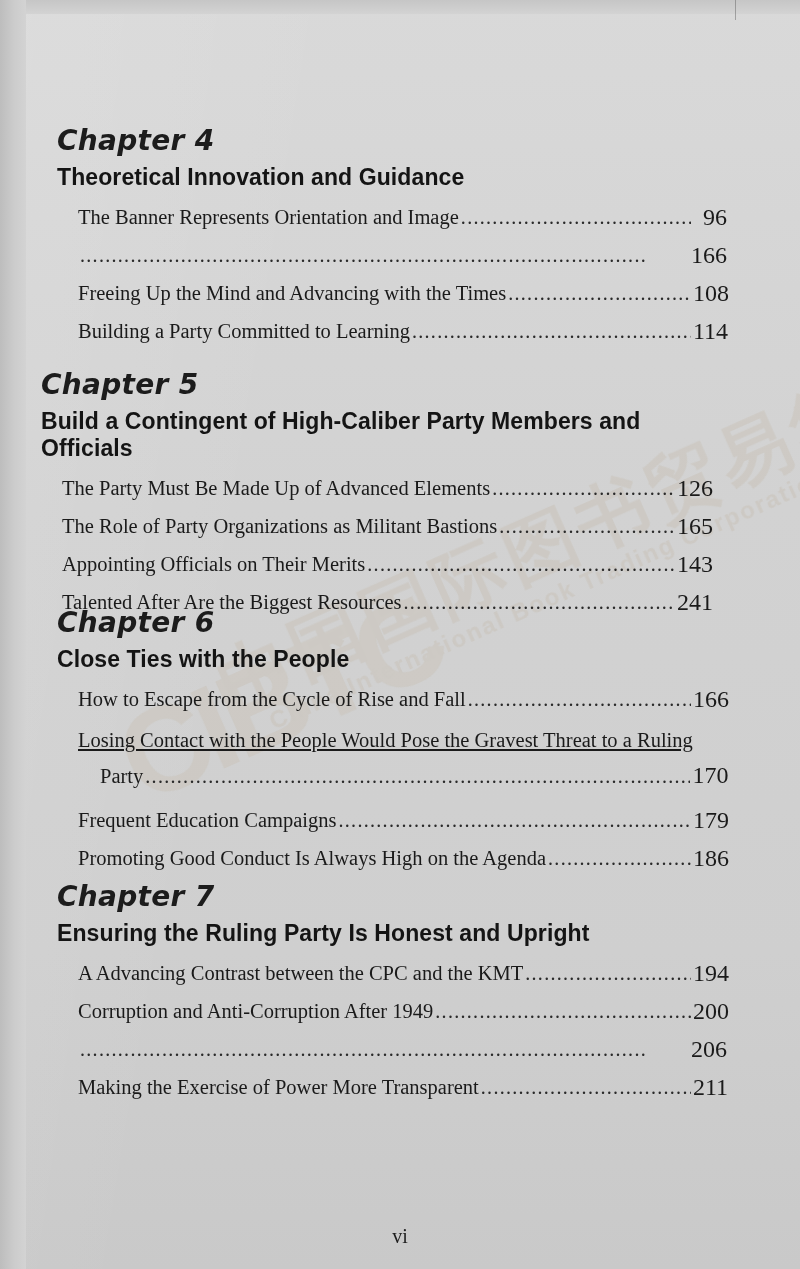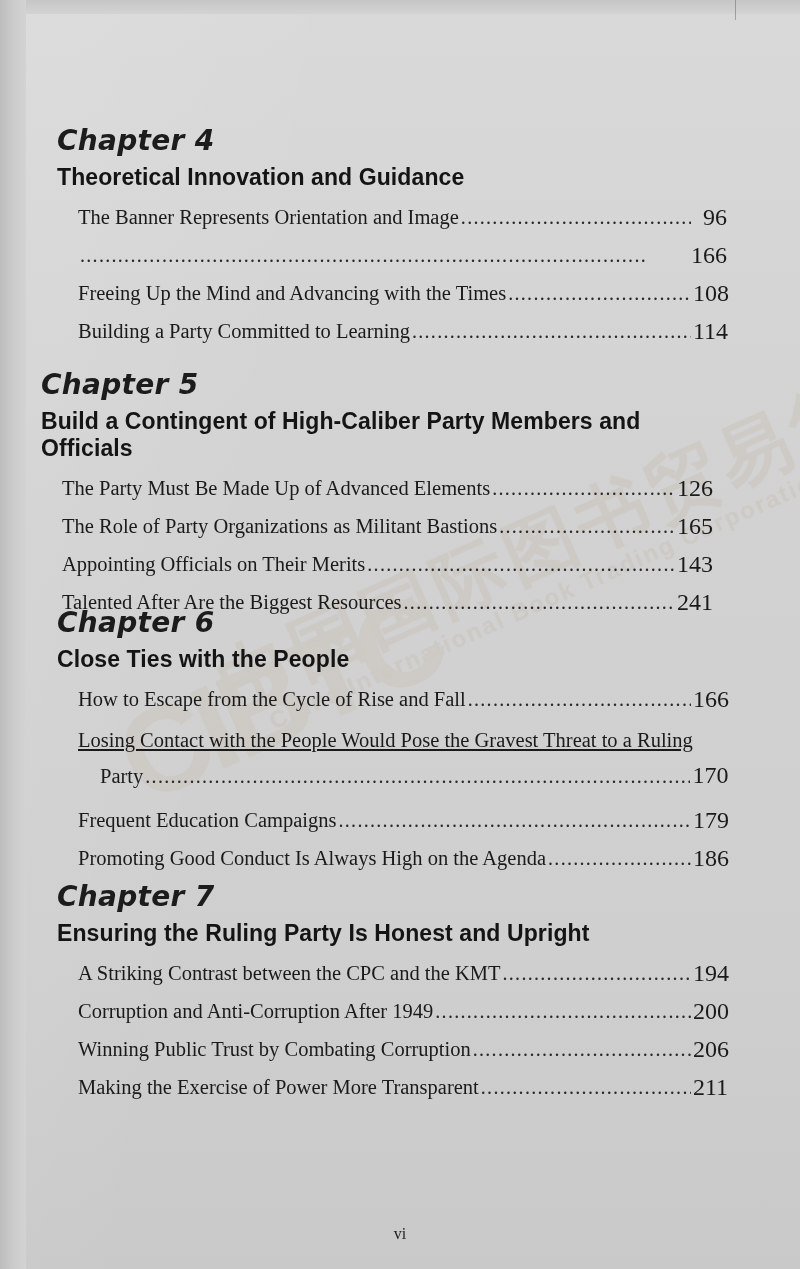--- a/index.html
+++ b/index.html
@@ -162,21 +162,21 @@
     align-items: baseline;
     padding-left: 22px;
   }
 
   .folio {
     position: absolute;
     left: 0;
     right: 0;
     top: 1225px;
     text-align: center;
-    font-size: 16px;
+    font-size: 20px;
     color: #1d1d1d;
     font-family: "Liberation Serif", serif;
   }
 
   .block-ch4 { position: absolute; left: 57px; top: 124px; width: 670px; }
   .block-ch5 { position: absolute; left: 41px; top: 368px; width: 670px; }
   .block-ch6 { position: absolute; left: 57px; top: 606px; width: 670px; }
   .block-ch7 { position: absolute; left: 57px; top: 880px; width: 670px; }
 </style>
 </head>
@@ -276,31 +276,30 @@
           <span class="entry-page">186</span>
         </div>
       </div>
     </div>
 
     <div class="chapter-block block-ch7">
       <div class="chapter-label">Chapter 7</div>
       <div class="chapter-title">Ensuring the Ruling Party Is Honest and Upright</div>
       <div class="entries">
         <div class="entry">
-          <span class="entry-title">A Striking Contrast between the CPC and the KMT</span>
+          <span class="entry-title">A Advancing Contrast between the CPC and the KMT</span>
           <span class="entry-dots">..........................................................................................</span>
           <span class="entry-page">194</span>
         </div>
         <div class="entry">
           <span class="entry-title">Corruption and Anti-Corruption After 1949</span>
           <span class="entry-dots">..........................................................................................</span>
           <span class="entry-page">200</span>
         </div>
         <div class="entry">
-          <span class="entry-title">Winning Public Trust by Combating Corruption</span>
           <span class="entry-dots">..........................................................................................</span>
           <span class="entry-page">206</span>
         </div>
         <div class="entry">
           <span class="entry-title">Making the Exercise of Power More Transparent</span>
           <span class="entry-dots">..........................................................................................</span>
           <span class="entry-page">211</span>
         </div>
       </div>
     </div>

